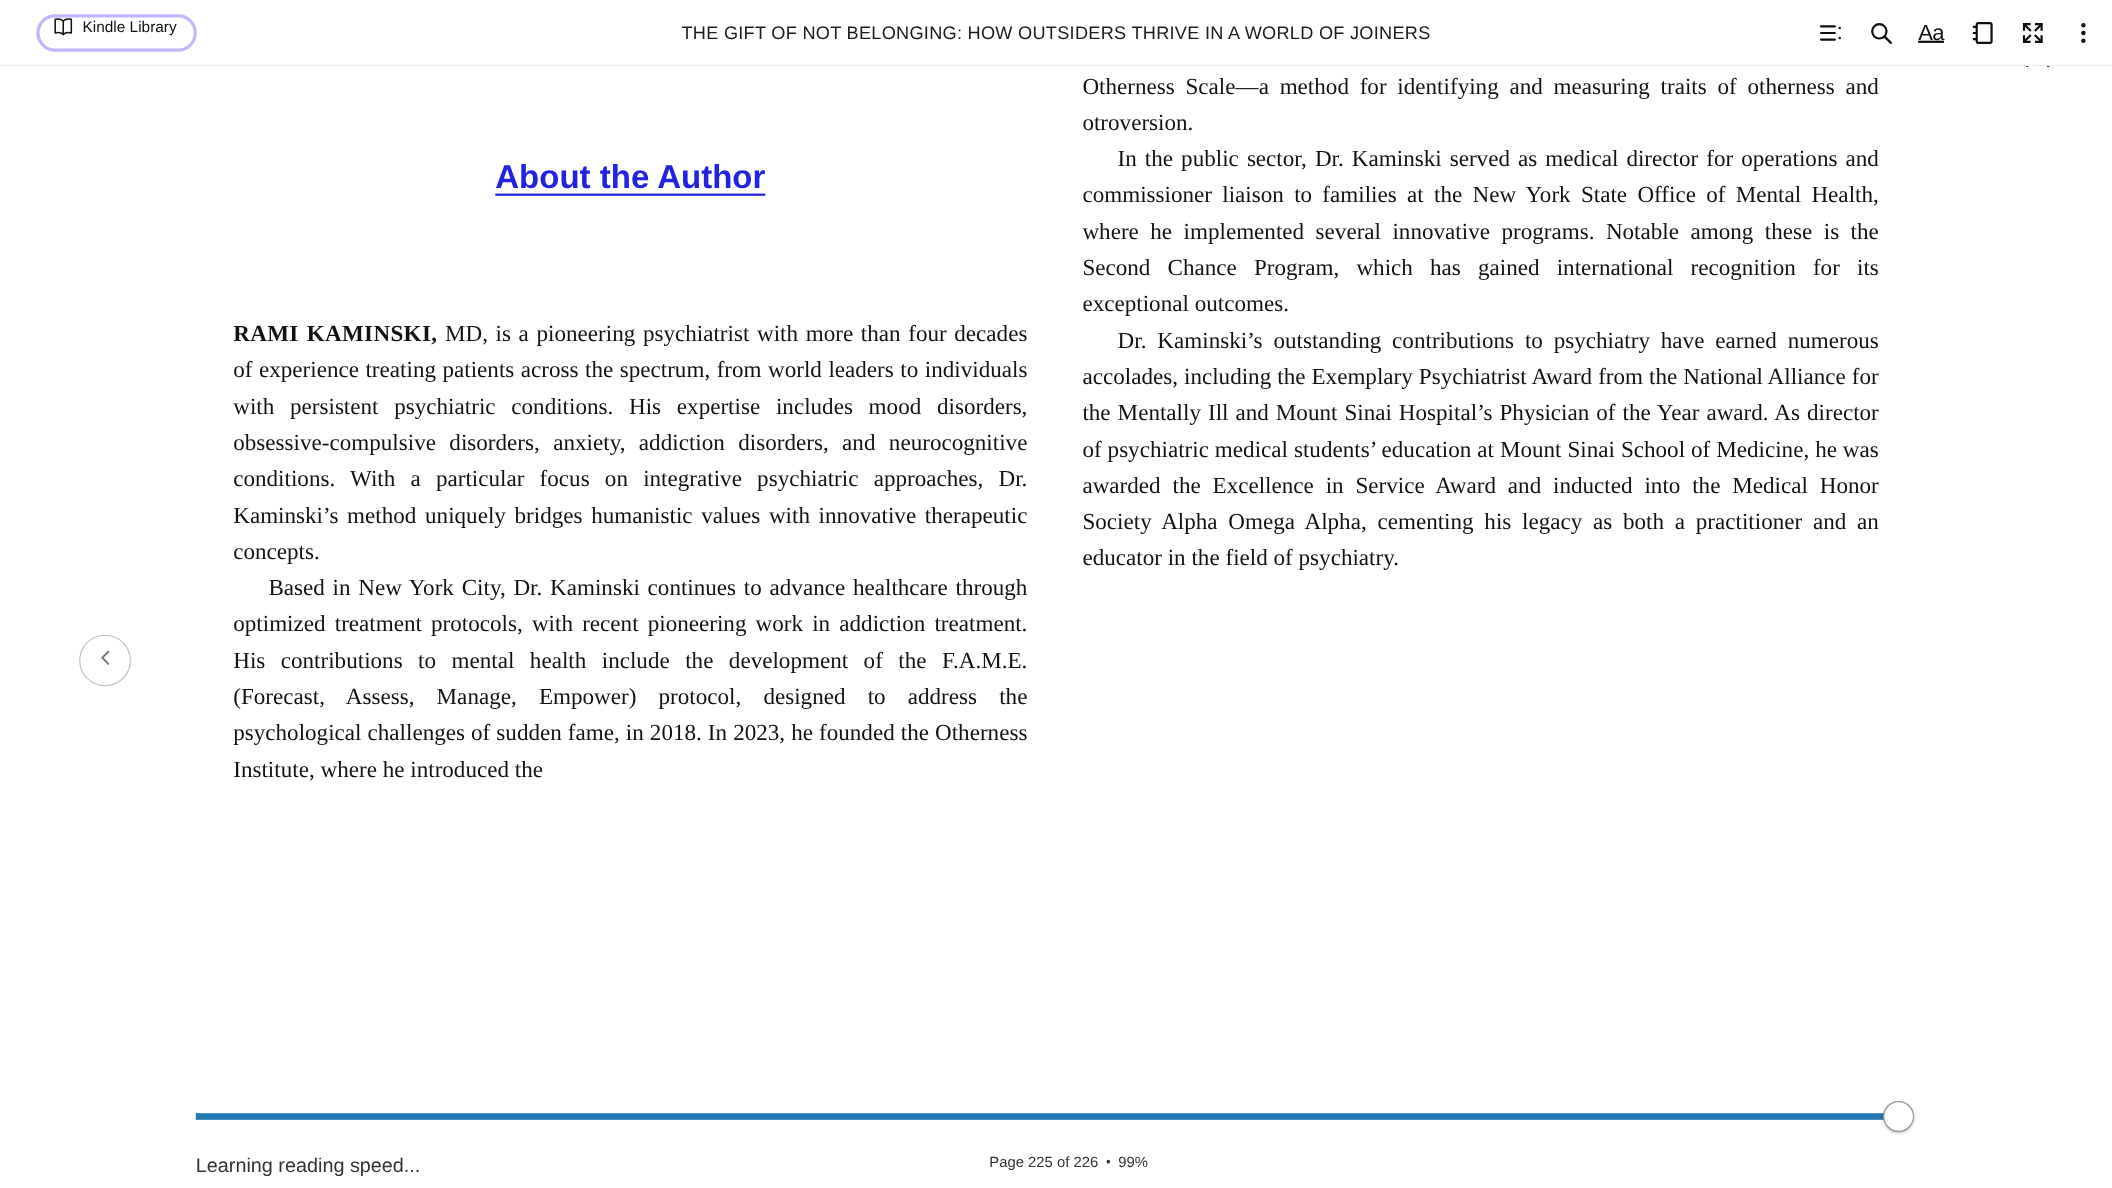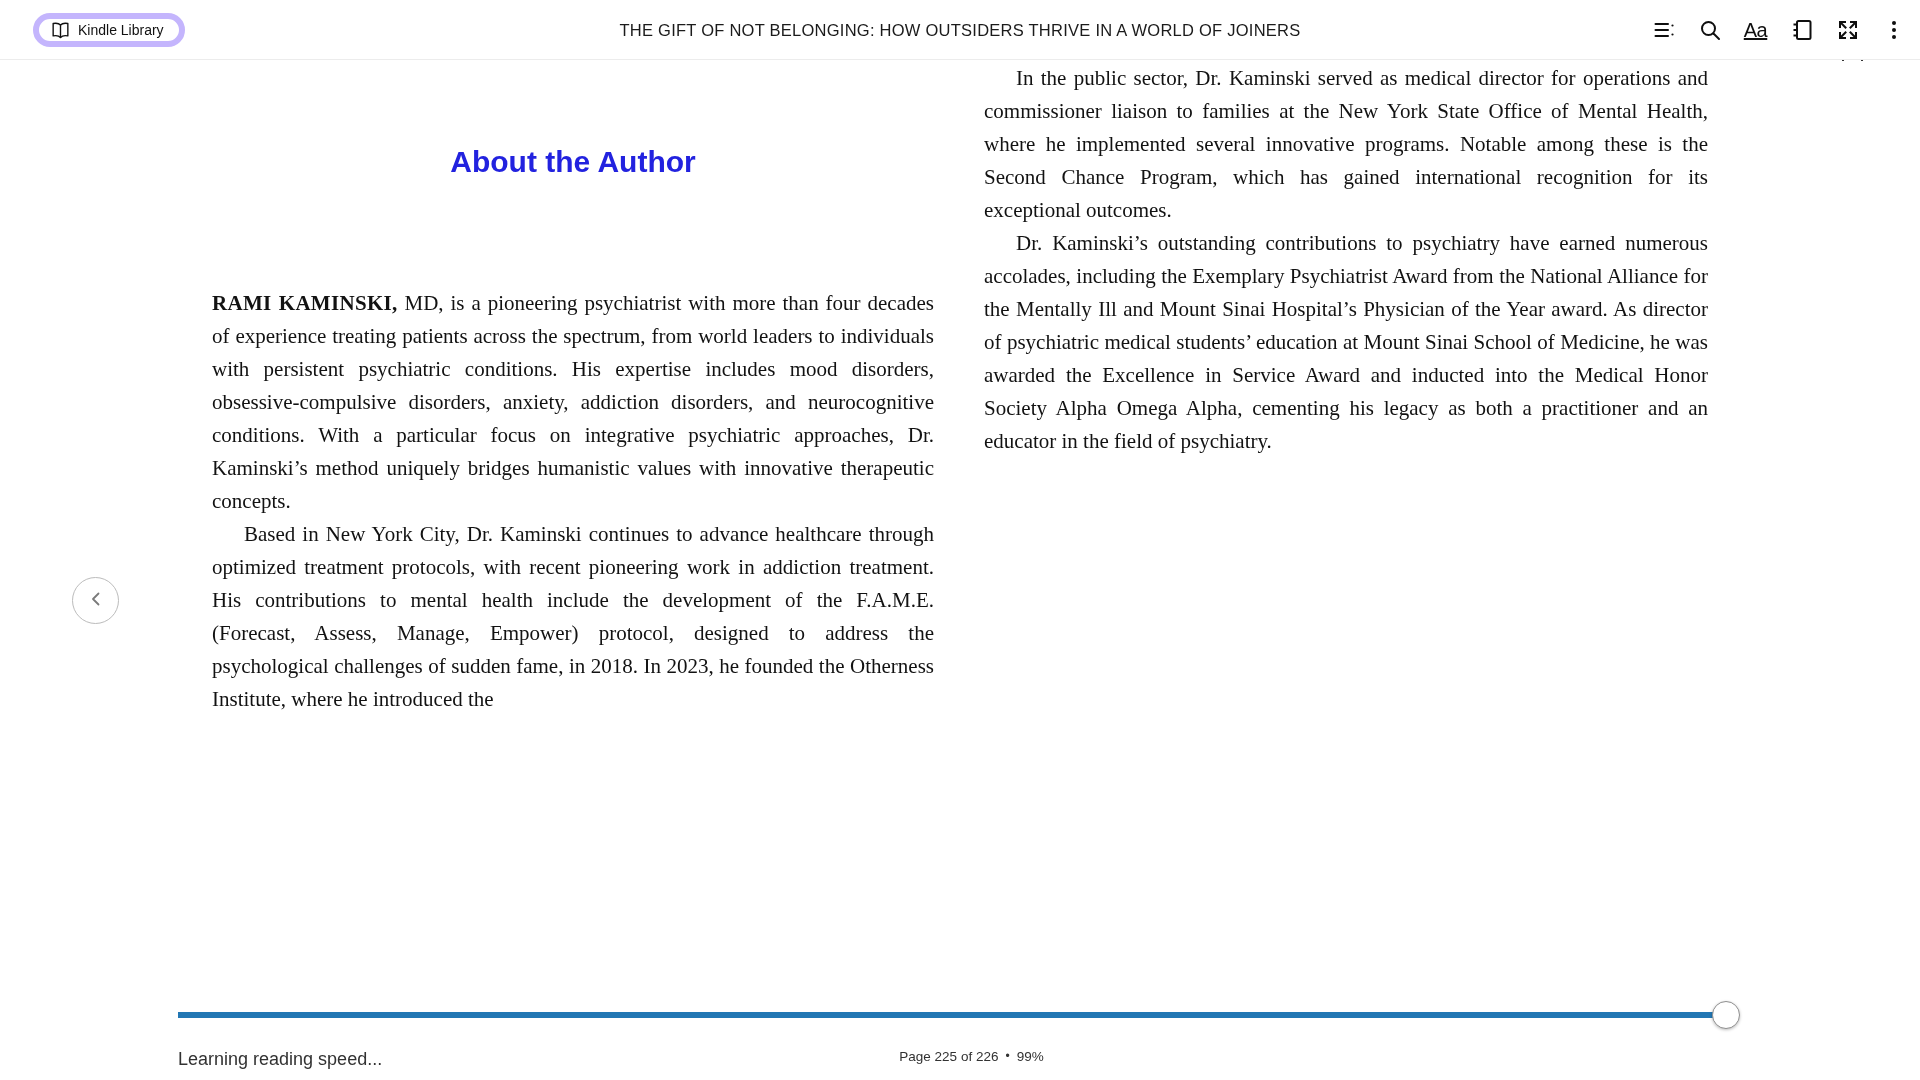--- a/index.html
+++ b/index.html
@@ -3,22 +3,22 @@
 <meta charset="utf-8">
 <style>
   * { margin:0; padding:0; box-sizing:border-box; }
   html,body { width:1920px; height:1080px; background:#ffffff; overflow:hidden;
               font-family:"Liberation Sans", sans-serif; color:#111; }
 
   
   .header { position:absolute; top:0; left:0; width:1920px; height:60px;
             background:#fff; border-bottom:1px solid #ececec; z-index:5; }
   .library-btn { position:absolute; left:33px; top:13px; height:34px;
-            display:flex; align-items:center; gap:8px; padding:0 15px 0 12px;
-            border:6px solid #c4b5fd; border-radius:17px; background:#fff;
+            display:flex; align-items:flex-start; gap:8px; padding:0 15px 0 12px;
+            border:3px solid #c4b5fd; border-radius:17px; background:#fff;
             font-size:14px; color:#111; cursor:pointer; }
   .library-btn svg { display:block; }
   .hdr-title { position:absolute; left:300px; right:300px; top:0; height:60px;
             display:flex; align-items:center; justify-content:center;
             font-size:16.5px; letter-spacing:.25px; color:#1b1b1b; white-space:nowrap; }
   .hdr-icons { position:absolute; right:14px; top:0; height:60px;
             display:flex; align-items:center; gap:21px; }
   .icon-btn { width:25px; height:25px; display:flex; align-items:center;
             justify-content:center; cursor:pointer; color:#0f0f0f; }
   .icon-btn svg { display:block; }
@@ -32,21 +32,21 @@
   .col { position:absolute; font-family:"Liberation Serif","DejaVu Serif",serif;
          font-size:21px; line-height:33px; color:#121212; text-align:justify; }
   .col p { margin:0; }
   .col p.indent { text-indent:32px; }
   .col-left  { left:212px; width:722px; top:0; }
   .col-right { left:984px; width:724px; top:1px; }
 
   .chapter-heading { margin-top:84px; margin-bottom:109px; text-align:center;
          font-family:"Liberation Sans",sans-serif; font-size:30px; font-weight:600;
          color:var(--link_blue,#2222DF); }
-  .chapter-heading a { color:inherit; 
+  .chapter-heading a { color:inherit; text-decoration:underline;
          text-underline-offset:5px; text-decoration-thickness:2px; cursor:pointer; }
   .lead-bold { font-weight:700; letter-spacing:.3px; }
 
   
   .nav-prev { position:absolute; left:72px; top:516px; width:47px; height:47px;
          border:1px solid #bcbcbc; border-radius:50%; background:#fff;
          display:flex; align-items:center; justify-content:center; cursor:pointer; }
 
   
   .progress-track { position:absolute; left:178px; top:1012px; width:1564px; height:6px;
@@ -135,20 +135,21 @@
 
   <div class="col col-left">
     <h1 class="chapter-heading">
       <a>About the Author</a>
     </h1>
     <p><span class="lead-bold">RAMI KAMINSKI,</span><span> MD, is a pioneering psychiatrist with more than four decades of experience treating patients across the spectrum, from world leaders to individuals with persistent psychiatric conditions. His expertise includes mood disorders, obsessive-compulsive disorders, anxiety, addiction disorders, and neurocognitive conditions. With a particular focus on integrative psychiatric approaches, Dr. Kaminski’s method uniquely bridges humanistic values with innovative therapeutic concepts.</span></p>
     <p class="indent">Based in New York City, Dr. Kaminski continues to advance healthcare through optimized treatment protocols, with recent pioneering work in addiction treatment. His contributions to mental health include the development of the F.A.M.E. (Forecast, Assess, Manage, Empower) protocol, designed to address the psychological challenges of sudden fame, in 2018. In 2023, he founded the Otherness Institute, where he introduced the</p>
   </div>
 
   <div class="col col-right">
+    <p>Otherness Scale—a method for identifying and measuring traits of otherness and otroversion.</p>
     <p class="indent">In the public sector, Dr. Kaminski served as medical director for operations and commissioner liaison to families at the New York State Office of Mental Health, where he implemented several innovative programs. Notable among these is the Second Chance Program, which has gained international recognition for its exceptional outcomes.</p>
     <p class="indent">Dr. Kaminski’s outstanding contributions to psychiatry have earned numerous accolades, including the Exemplary Psychiatrist Award from the National Alliance for the Mentally Ill and Mount Sinai Hospital’s Physician of the Year award. As director of psychiatric medical students’ education at Mount Sinai School of Medicine, he was awarded the Excellence in Service Award and inducted into the Medical Honor Society Alpha Omega Alpha, cementing his legacy as both a practitioner and an educator in the field of psychiatry.</p>
   </div>
 
   <div class="nav-prev">
     <span>
       <svg width="16" height="16" viewBox="0 0 16 16" fill="none" stroke="#7a7a7a" stroke-width="1.8" stroke-linecap="round" stroke-linejoin="round">
         <polyline points="10.5,2.5 5,8 10.5,13.5"></polyline>
       </svg>
     </span>

